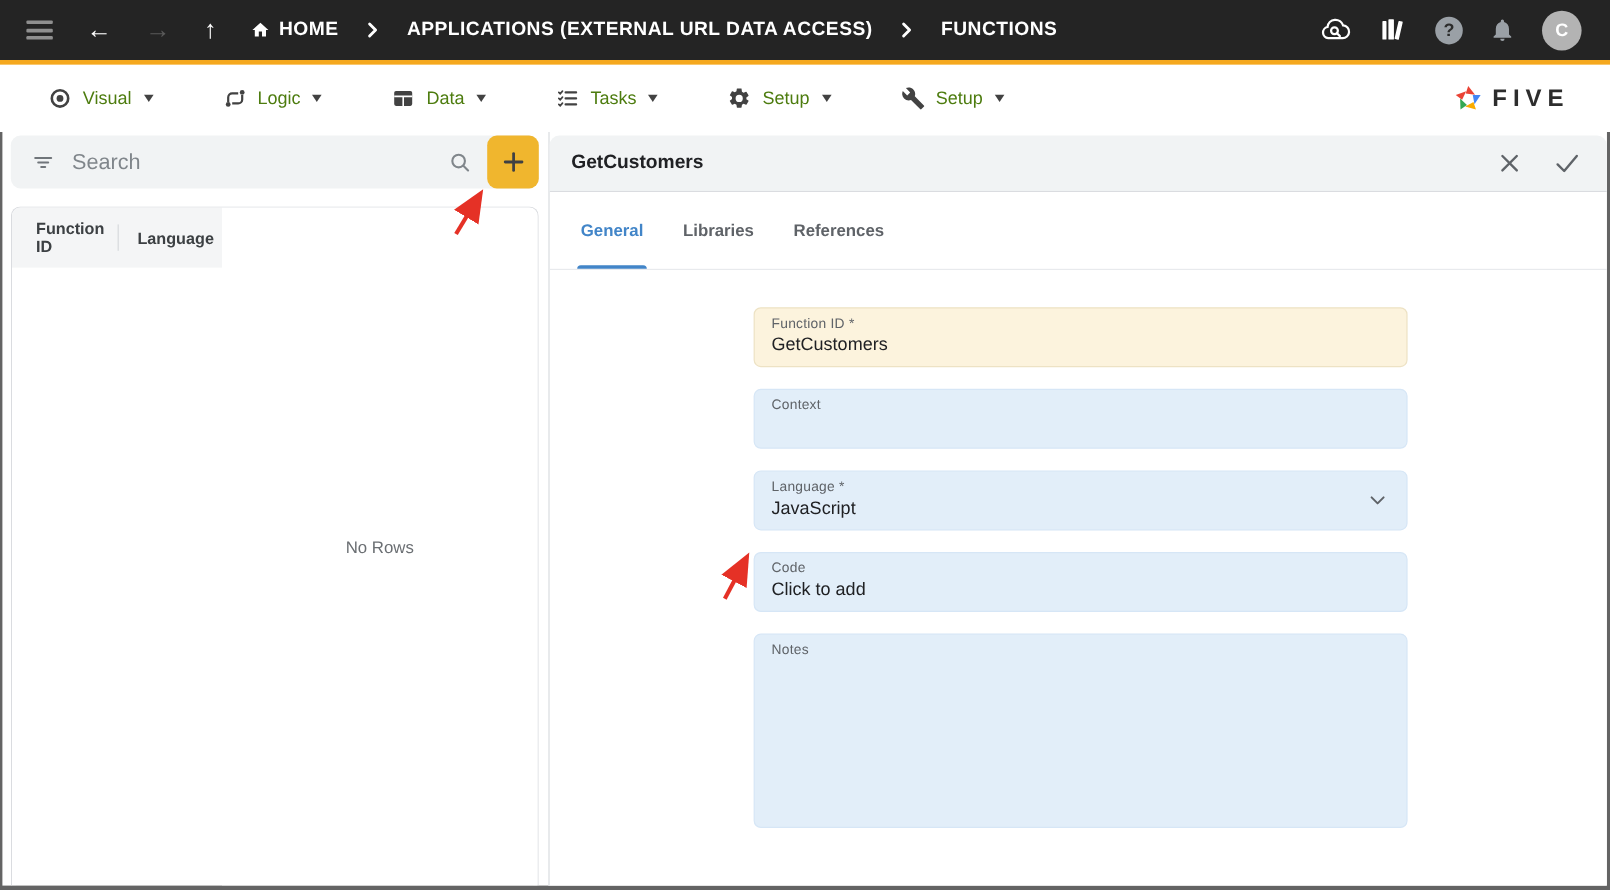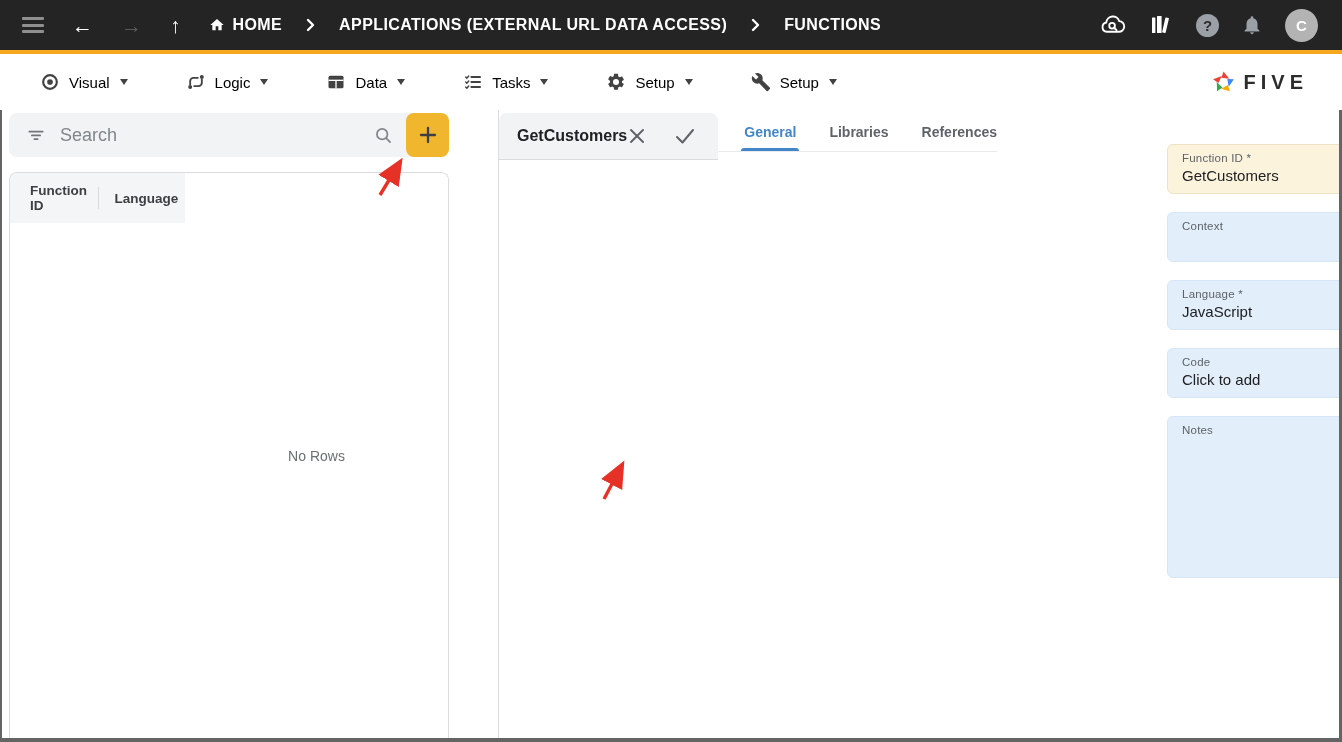--- a/index.html
+++ b/index.html
@@ -25,21 +25,21 @@
   .crumb-sep svg { display:block; }
   .top-right { margin-left:auto; display:flex; align-items:center; gap:22px; }
   .t-icon { display:flex; align-items:center; justify-content:center; cursor:pointer; }
   .help-circle { width:23px; height:23px; border-radius:50%; background:#9aa0a6; color:#2c2c2c;
                  font-size:15px; font-weight:bold; display:flex; align-items:center; justify-content:center; }
   .avatar { width:33px; height:33px; border-radius:50%; background:#b3b3b3; color:#fff;
             font-size:15px; font-weight:bold; display:flex; align-items:center; justify-content:center; }
   
   .menubar { height:56px; background:#fff; display:flex; align-items:center;
              padding:0 34px 0 40px; gap:58px; }
-  .menu-item { display:flex; align-items:center; gap:9px; color:#000000; font-size:15px;
+  .menu-item { display:flex; align-items:center; gap:9px; color:#4d7c0f; font-size:15px;
                font-weight:500; cursor:pointer; }
   .menu-item svg { color:#424242; }
   .caret { width:0; height:0; border-left:4.5px solid transparent; border-right:4.5px solid transparent;
            border-top:6px solid #424242; margin-left:1px; }
   .brand { margin-left:auto; display:flex; align-items:center; gap:7px; }
   .brand-word { font-size:20px; font-weight:600; letter-spacing:5px; color:#2d2d2d; }
   
   .frame {
     position:absolute; top:110px; left:0; right:0; bottom:0; background:#fff; display:flex;
     border-left:2px solid #646464; border-right:3px solid #646464; border-bottom:4px solid #646464;
@@ -61,27 +61,27 @@
                  font-size:13.5px; font-weight:bold; color:#3c4043; }
   .gh-cell1 { width:50%; padding-left:20px; cursor:pointer; }
   .gh-div { width:1px; height:22px; background:#d7dadd; }
   .gh-cell2 { flex:1; padding-left:16px; cursor:pointer; }
   .grid-underline { height:3px; flex:none; background:#3D77BB; }
   .grid-body { flex:1; background:#fff; display:flex; align-items:center; justify-content:center;
                color:#6b6f73; font-size:14px; }
   .grid-footer { height:48px; flex:none; background:#ECEFF1; }
   
   .right-panel { flex:1; min-width:0; border-left:1px solid #dadce0; display:flex;
-                 flex-direction:row; padding-top:3px; background:#fff;margin-left:41px; }
+                 flex-direction:column; padding-top:3px; background:#fff; }
   .r-header { height:47px; flex:none; background:#F1F3F4; border-radius:8px 8px 0 0;
               border-bottom:1px solid #dadce0; display:flex; align-items:center; padding:0 22px 0 18px; }
   .r-title { font-size:16px; font-weight:bold; color:#202124; }
   .r-actions { margin-left:auto; display:flex; align-items:center; gap:27px; }
   .r-actions .a-ic { display:flex; cursor:pointer; color:#5f6368; }
-  .tabs { height:39px; flex:none; display:flex; align-items:stretch; gap:33px; padding-left:26px;
+  .tabs { height:65px; flex:none; display:flex; align-items:stretch; gap:33px; padding-left:26px;
           border-bottom:1px solid #e8eaed; }
   .tab { display:flex; align-items:center; font-size:14px; font-weight:600; color:#5f6368;
          position:relative; cursor:pointer; }
   .tab.active { color:#4285c8; }
   .tab.active::after { content:""; position:absolute; left:-3px; right:-3px; bottom:0; height:3px;
                        background:#4285c8; border-radius:3px 3px 0 0; }
   .form-area { flex:1; overflow:hidden; padding:31px 0 0 170px; }
   .field { width:545px; border-radius:6px; padding:7px 14px; margin-bottom:18px; position:relative;
            min-height:48px; cursor:pointer; }
   .f-cream { background:#FCF3DD; border:1px solid #EDE2C4; }

